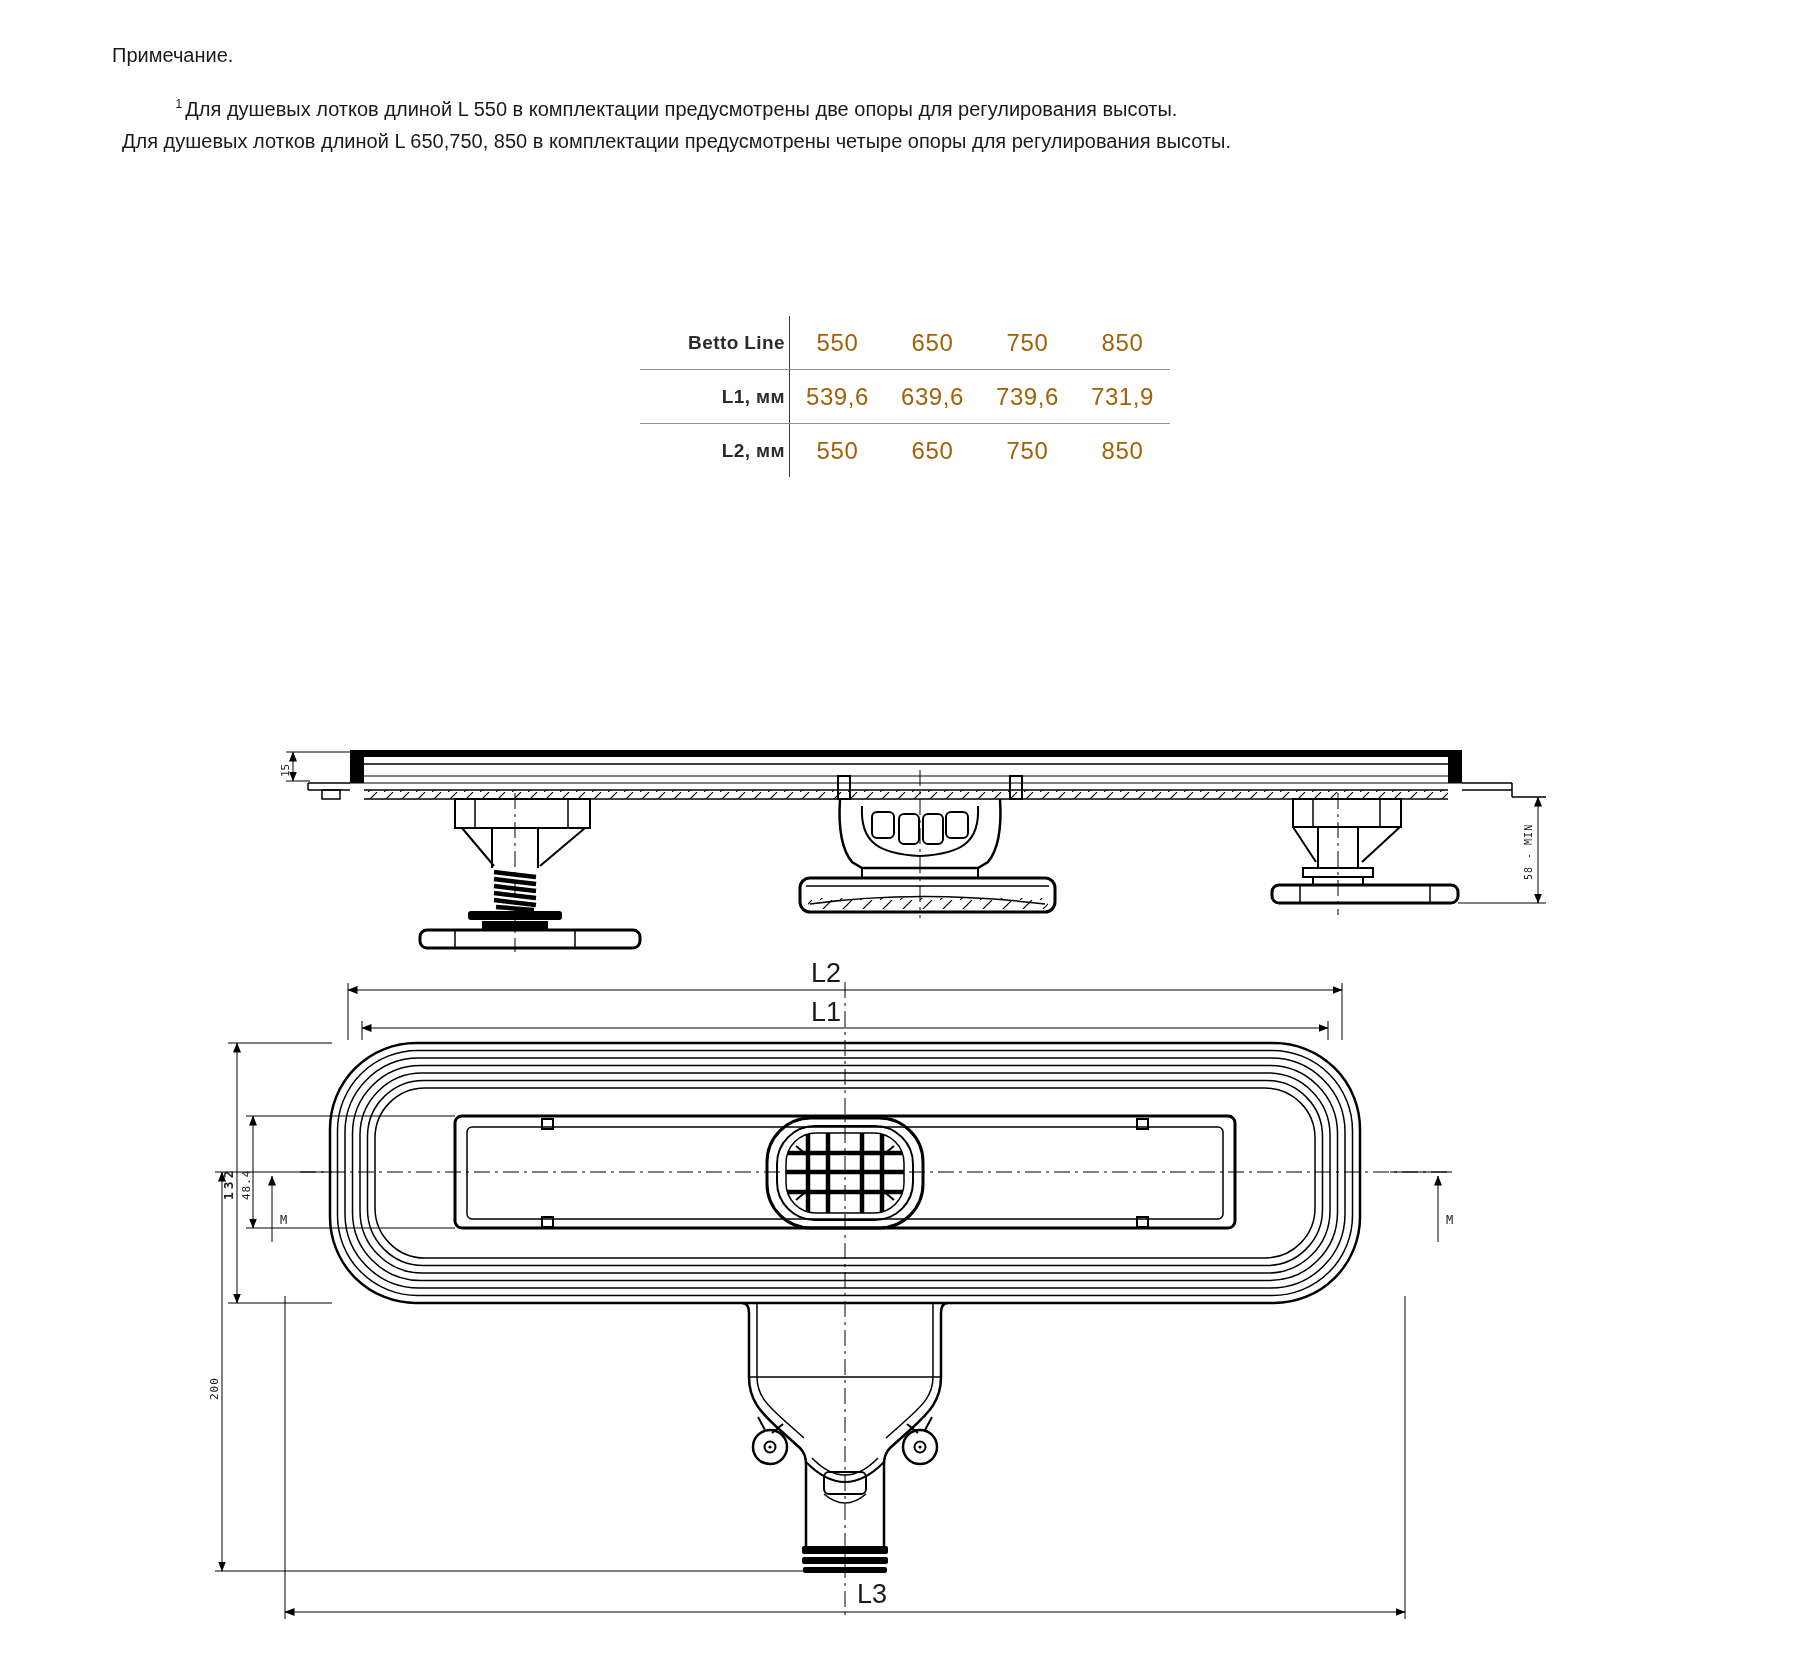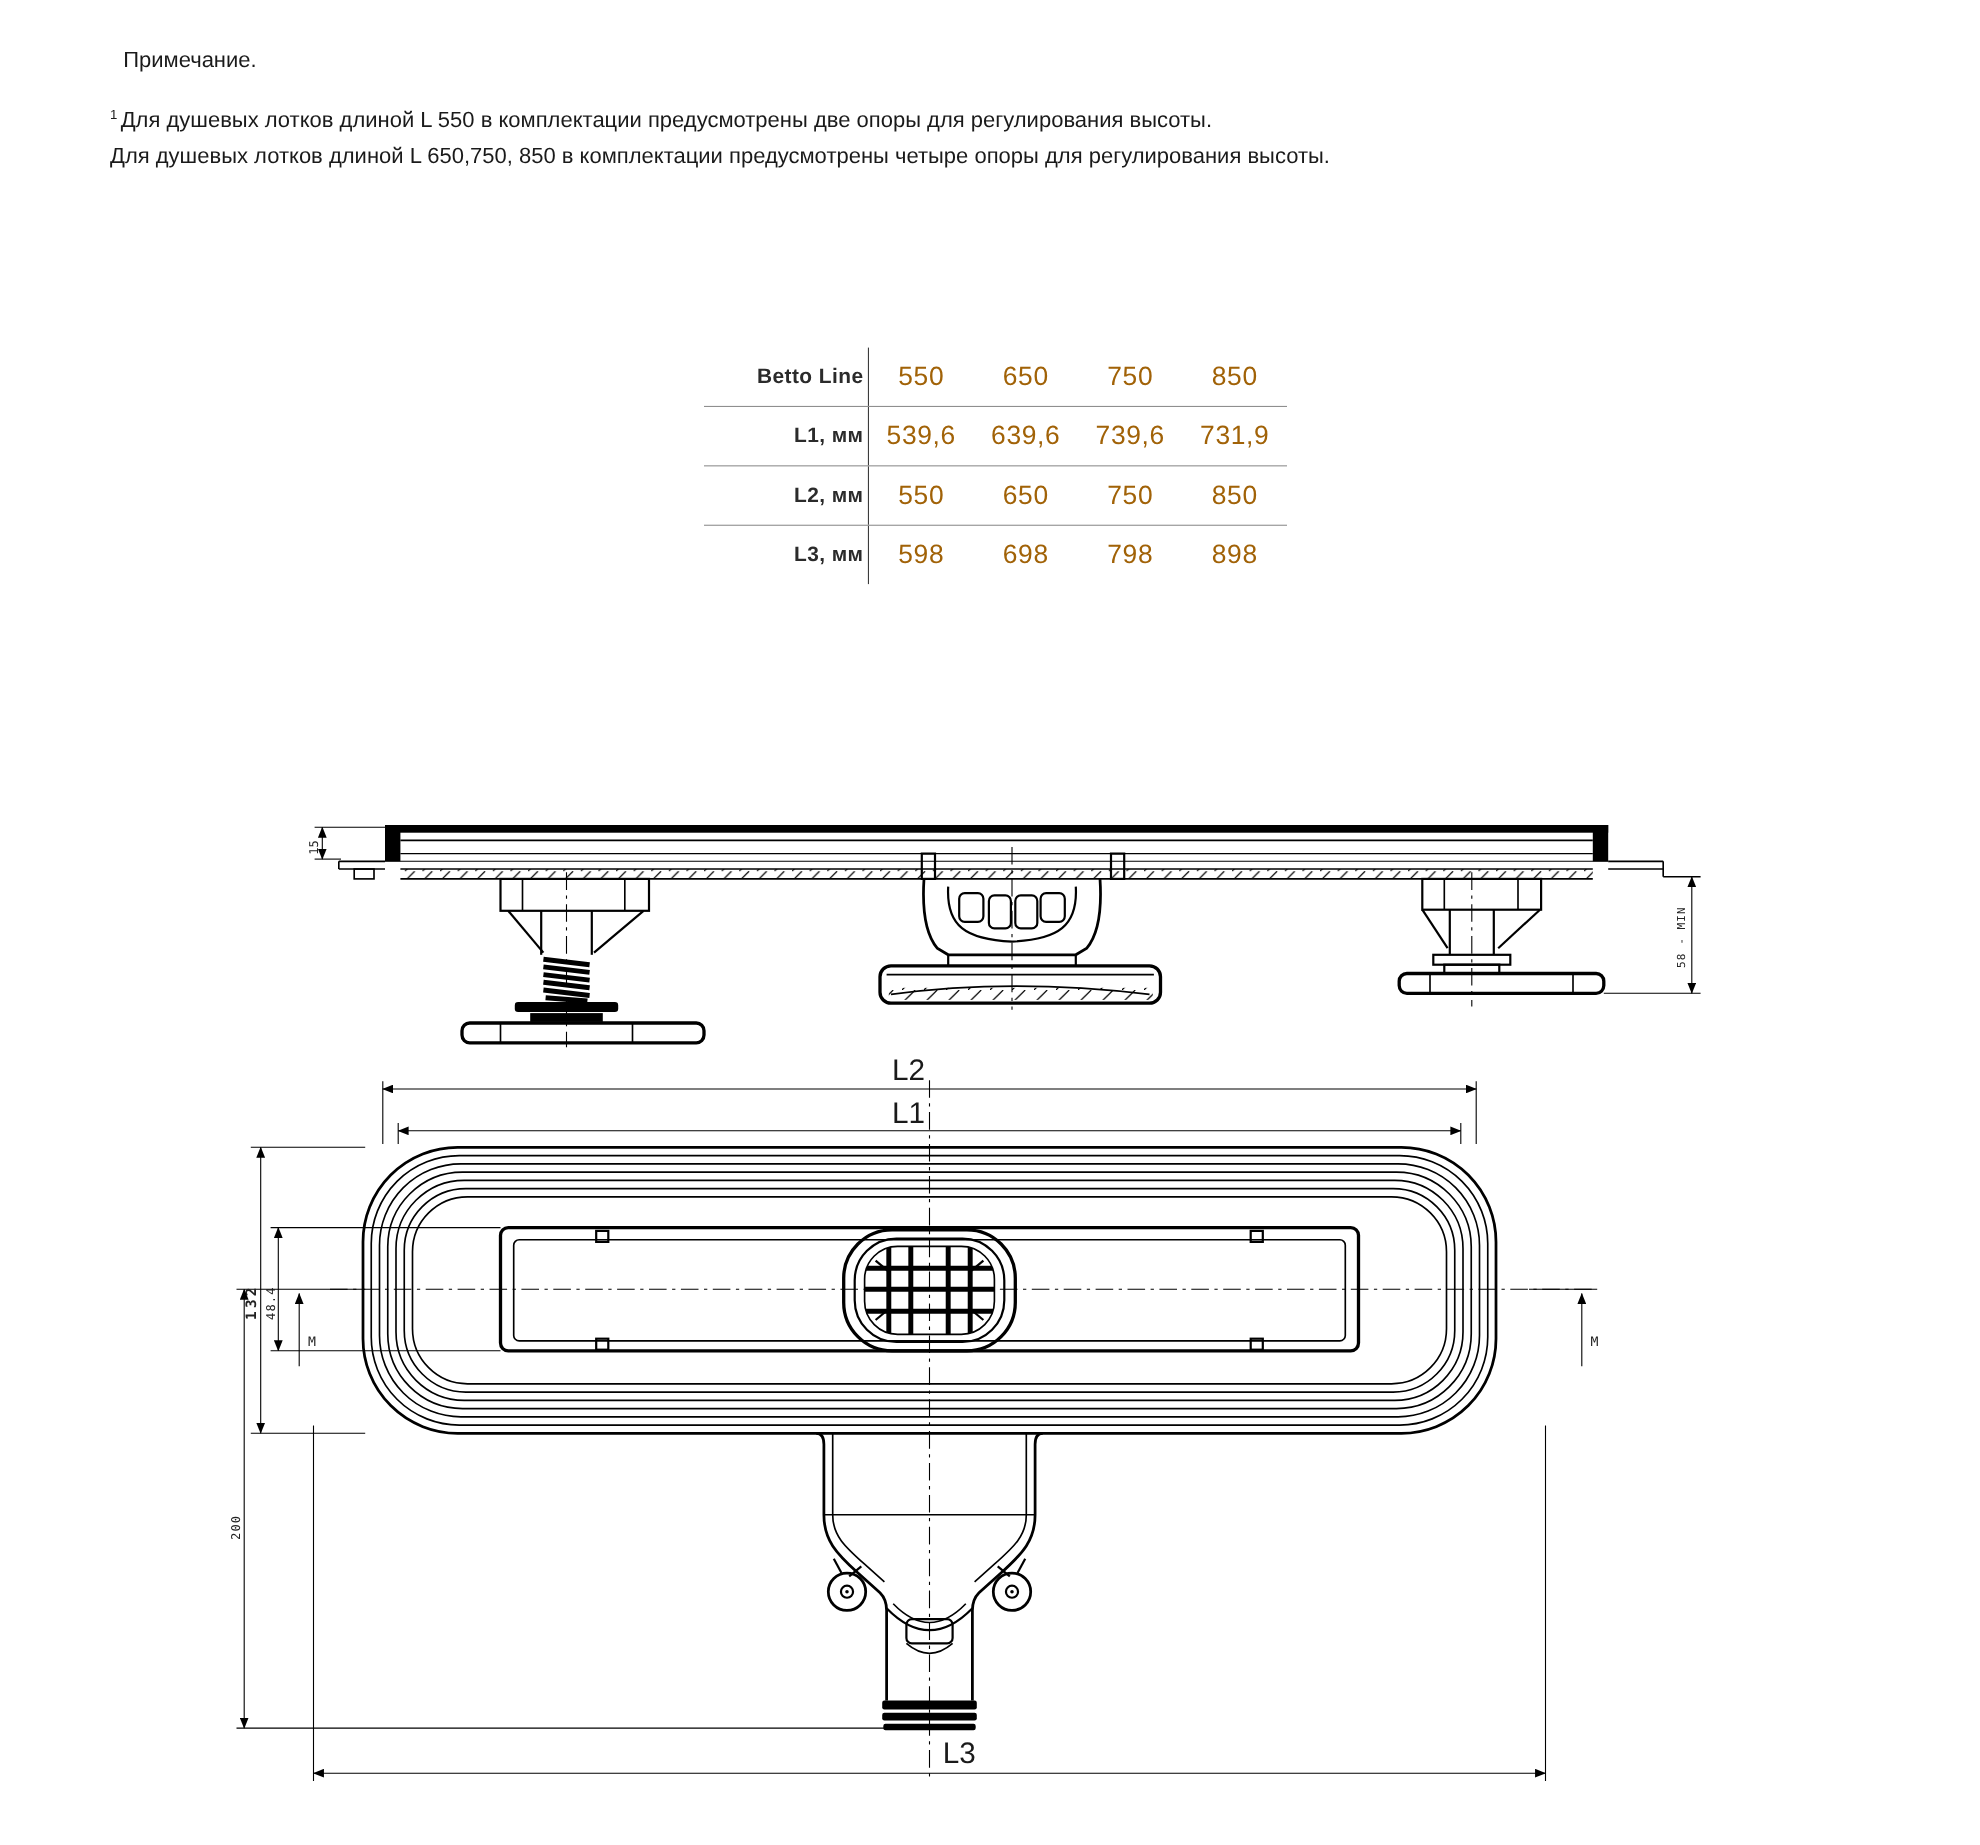--- a/index.html
+++ b/index.html
@@ -1,19 +1,19 @@
 <!DOCTYPE html>
 <html><head>
 <meta charset="utf-8">
 <style>
   html,body{margin:0;padding:0;background:#ffffff;}
   .page{position:relative;width:1800px;height:1677px;background:#fff;overflow:hidden;
         font-family:"Liberation Sans",sans-serif;color:#1a1a1a;border-radius:14px;}
   .note-title{position:absolute;left:112px;top:44px;font-size:20px;}
-  .note-body{position:absolute;left:100px;top:88px;font-size:20px;line-height:32px;}
+  .note-body{position:absolute;left:122px;top:88px;font-size:20px;line-height:32px;text-align:center;}
   .note-body sup{font-size:12px;vertical-align:super;margin-right:3px;}
   
   .dim-table{position:absolute;left:640px;top:316px;width:530px;}
   .trow{display:grid;grid-template-columns:150px 95px 95px 95px 95px;align-items:stretch;height:53px;}
   .trow + .trow{border-top:1px solid #8f8f8f;}
   .tlabel{display:flex;align-items:center;justify-content:flex-end;padding-right:4px;
           border-right:1.5px solid #3c3c3c;font-weight:bold;font-size:19px;color:#2b2b2b;letter-spacing:.4px;}
   .tval{display:flex;align-items:center;justify-content:center;font-size:24px;color:#a16207;letter-spacing:.6px;}
   
   svg{position:absolute;left:0;top:0;}
@@ -55,27 +55,20 @@
       <div class="tval">739,6</div>
       <div class="tval">731,9</div>
     </div>
     <div class="trow">
       <div class="tlabel">L2, мм</div>
       <div class="tval">550</div>
       <div class="tval">650</div>
       <div class="tval">750</div>
       <div class="tval">850</div>
     </div>
-    <div class="trow">
-      <div class="tlabel">L3, мм</div>
-      <div class="tval">598</div>
-      <div class="tval">698</div>
-      <div class="tval">798</div>
-      <div class="tval">898</div>
-    </div>
   </div>
 
   <svg width="1800" height="1677" viewBox="0 0 1800 1677">
     <defs>
       <marker id="arr" viewBox="0 0 10 8" refX="9.5" refY="4" markerWidth="10" markerHeight="8" orient="auto-start-reverse">
         <path d="M0,0 L10,4 L0,8 z" fill="#000"></path>
       </marker>
       <pattern id="hatch" width="16" height="9" patternUnits="userSpaceOnUse">
         <line x1="0" y1="9" x2="9" y2="0" stroke="#000" stroke-width="1.1"></line>
       </pattern>

